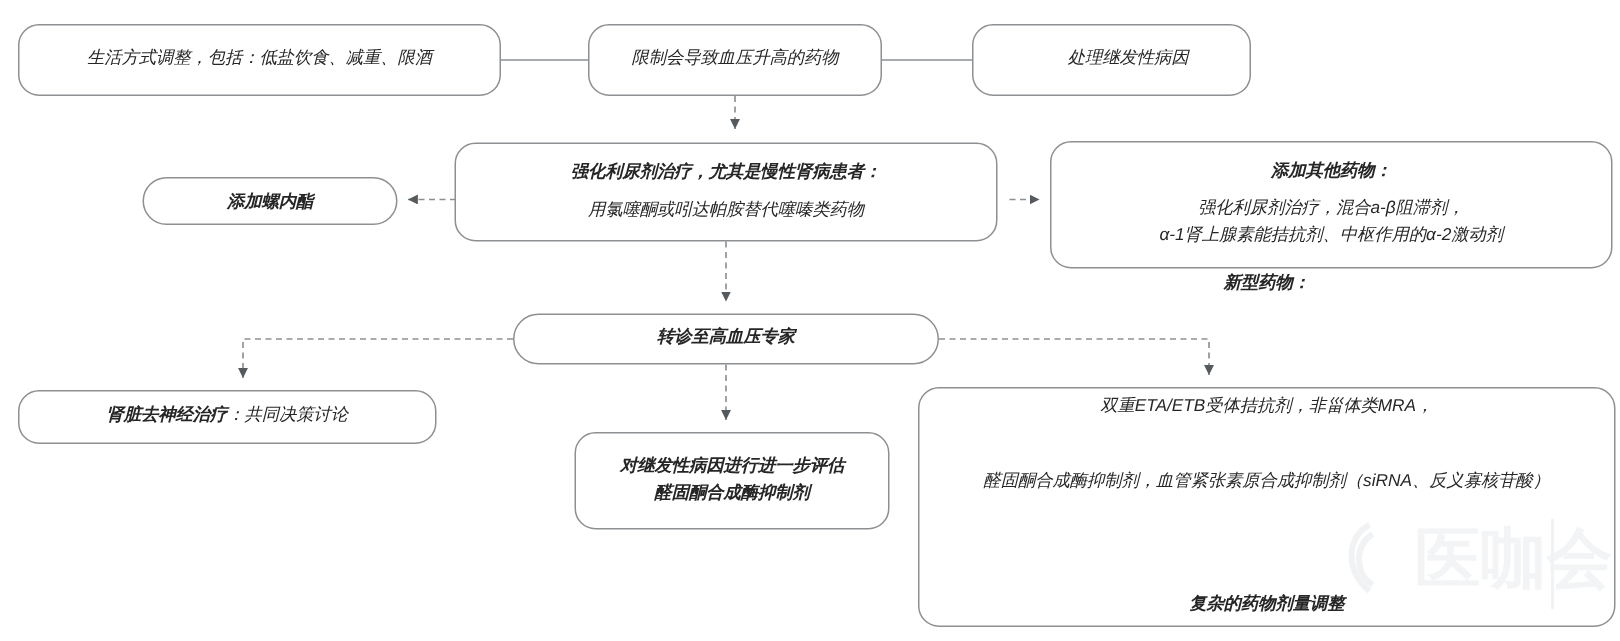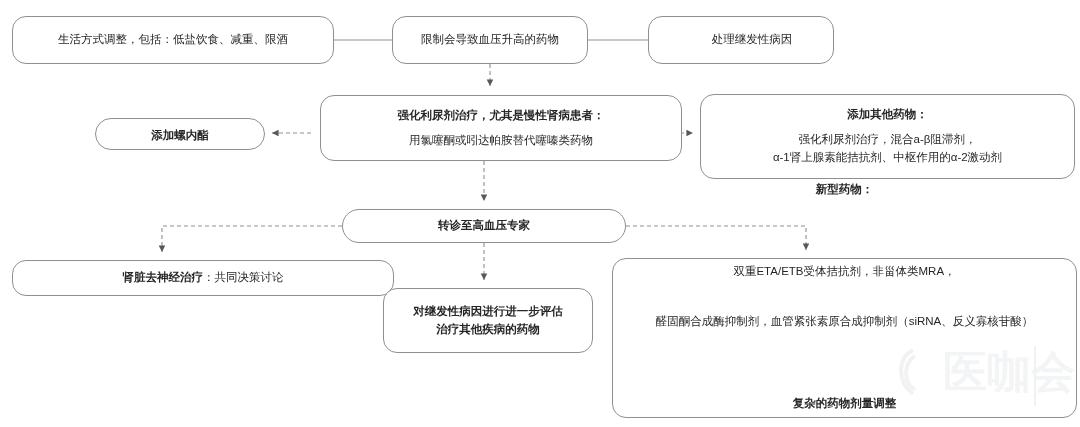--- a/index.html
+++ b/index.html
@@ -23,35 +23,35 @@
     flex-direction:column;
     align-items:center;
     justify-content:center;
     text-align:center;
     line-height:1.55;
     font-size:11.5px;
     color:#262626;
     padding:4px 10px;
   }
   .node .ttl{font-weight:bold;}
-  .node .ln{white-space:nowrap;}
+  .node .ln{white-space:nowrap;font-style:italic;}
   .node .gap{height:7px;}
 
   
   #n-lifestyle{left:12px;  top:16px;  width:322px; height:48px;}
   #n-restrict {left:392px; top:16px;  width:196px; height:48px;}
   #n-secondary{left:648px; top:16px;  width:186px; height:48px;padding-left:32px;}
 
   #n-spiro    {left:95px;  top:118px; width:170px; height:32px; border-radius:16px;justify-content:flex-end;}
-  #n-diuretic {left:320px; top:95px;  width:362px; height:66px;}
+  #n-diuretic {left:303px; top:95px;  width:362px; height:66px;}
   #n-otherdrug{left:700px; top:94px;  width:375px; height:85px;}
 
   #n-referral {left:342px; top:209px; width:284px; height:34px; border-radius:17px;}
 
-  #n-denerv   {left:12px;  top:260px; width:382px; height:36px;align-items:center;}
+  #n-denerv   {left:12px;  top:260px; width:279px; height:36px;align-items:center;}
   #n-reassess {left:383px; top:288px; width:210px; height:65px;}
   #n-newdrugs {left:612px; top:258px; width:465px; height:160px;gap:32px;}
 
   .watermark{
     position:absolute;left:885px;top:342px;width:195px;height:72px;
     pointer-events:none;
   }
   .watermark svg{opacity:.5;}
 </style>
 </head>
@@ -118,21 +118,21 @@
   <div class="node" id="n-referral">
     <span class="ln ttl">转诊至高血压专家</span>
   </div>
 
   <div class="node" id="n-denerv">
     <span class="ln"><b>肾脏去神经治疗</b><span>：共同决策讨论</span></span>
   </div>
 
   <div class="node" id="n-reassess">
     <span class="ln ttl">对继发性病因进行进一步评估</span>
-    <span class="ln ttl">治疗其他疾病的药物</span>
+    <span class="ln ttl">醛固酮合成酶抑制剂</span>
   </div>
 
   <div class="node" id="n-newdrugs">
     <span class="ln ttl">新型药物：</span>
     <span class="gap"></span>
     <span class="ln">双重ETA/ETB受体拮抗剂，非甾体类MRA，</span>
     <span class="ln">醛固酮合成酶抑制剂，血管紧张素原合成抑制剂（siRNA、反义寡核苷酸）</span>
     <span class="gap"></span>
     <span class="ln ttl">复杂的药物剂量调整</span>
     <span class="gap"></span>

